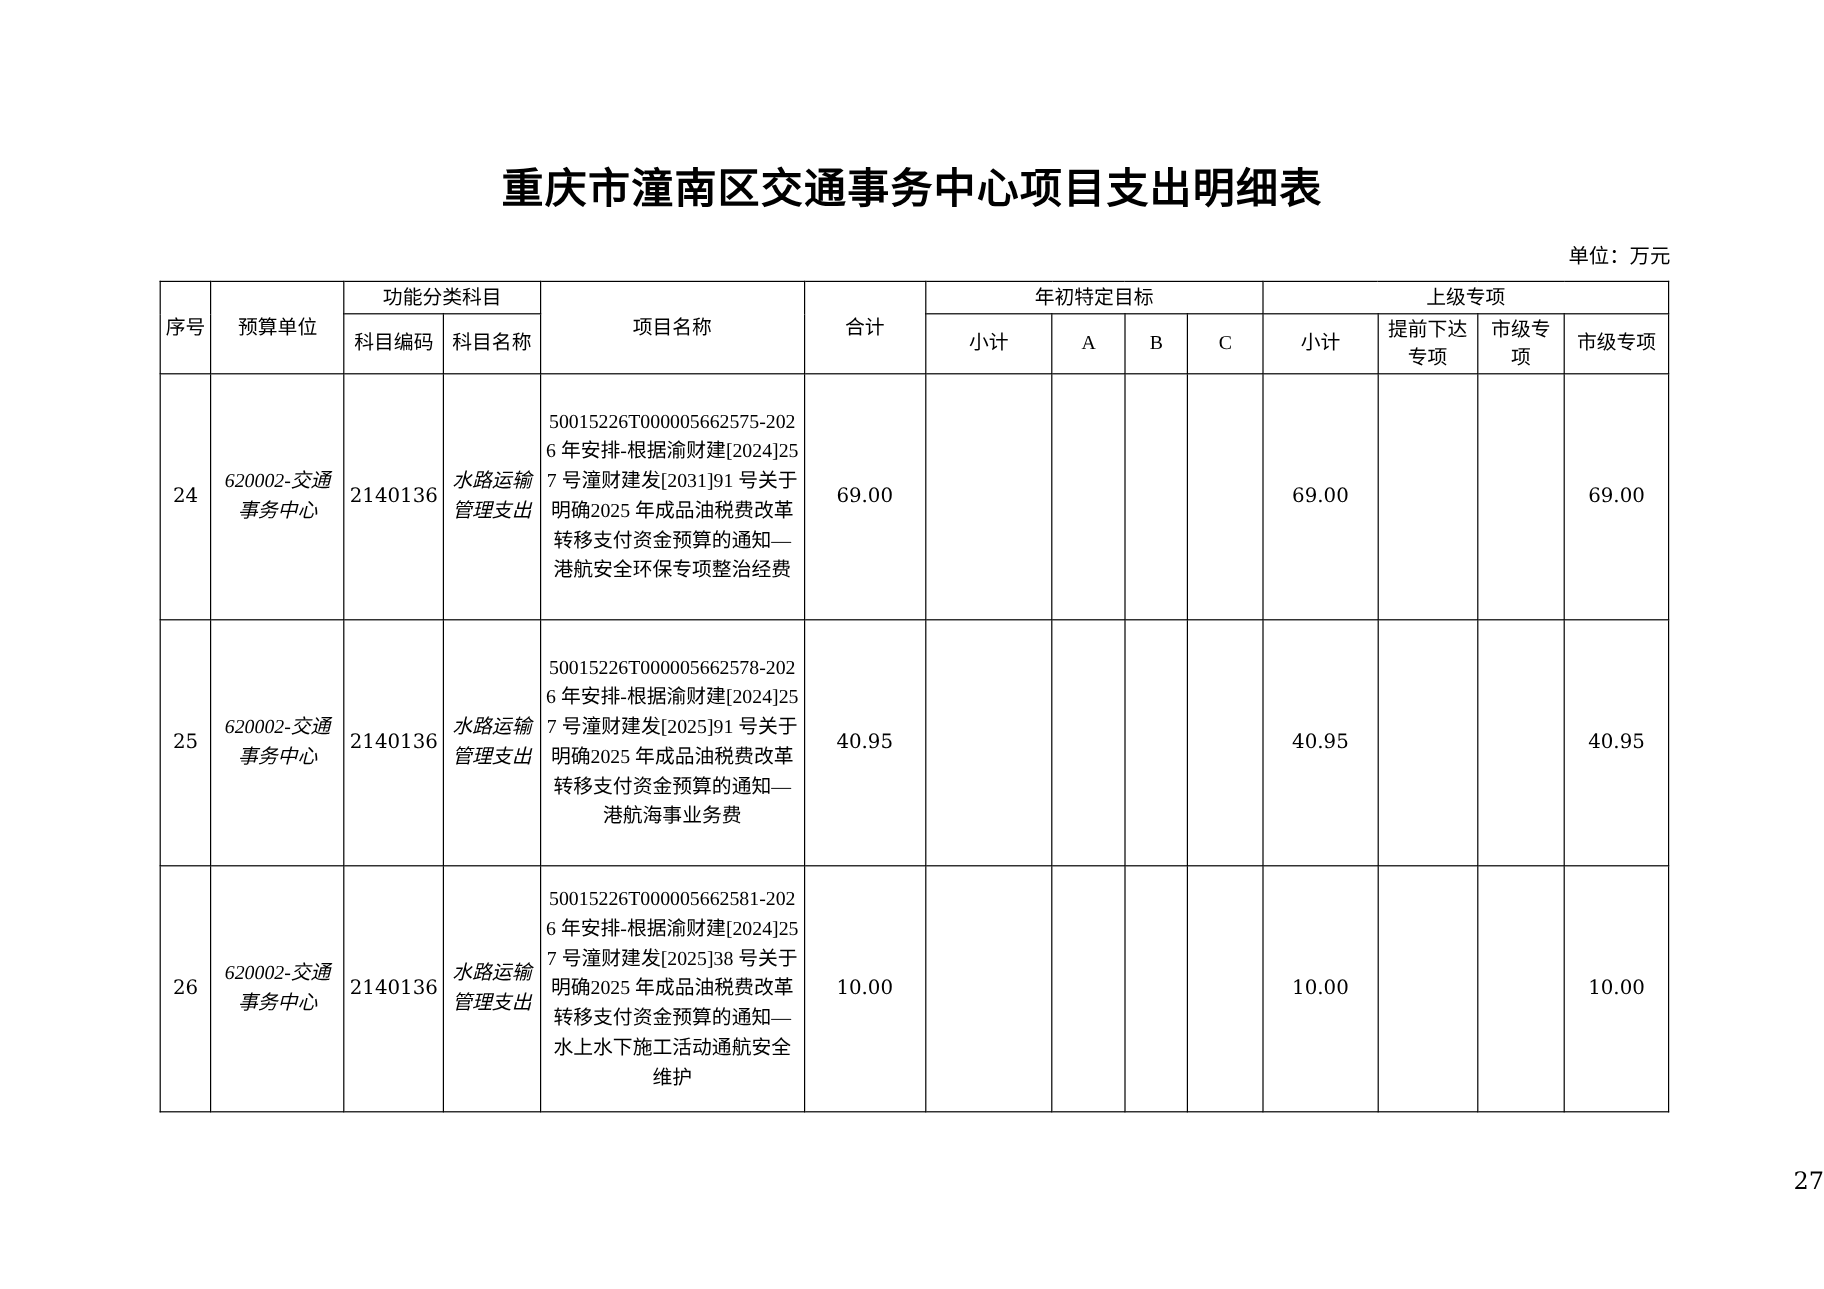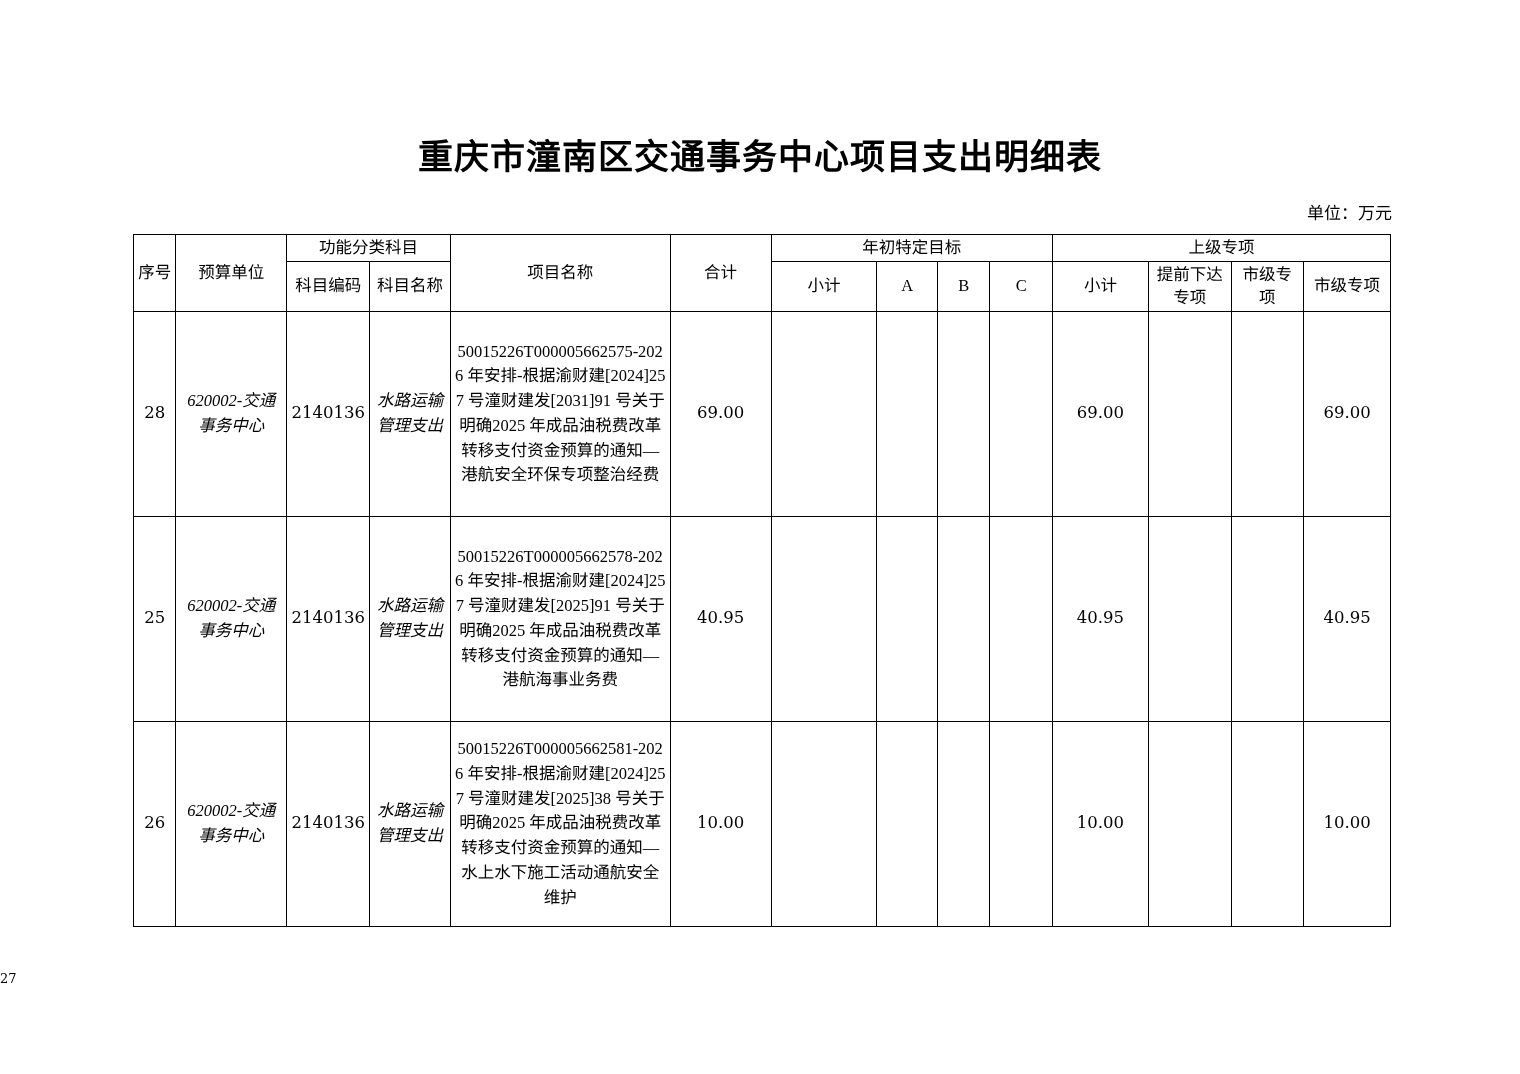--- a/index.html
+++ b/index.html
@@ -90,25 +90,25 @@
   .unit-cell, .subname-cell {
     line-height: 1.65;
     font-style: italic;
   }
   .num {
     font-family: "DejaVu Serif", "Liberation Serif", serif;
     font-size: 17px;
   }
   .page-number {
     position: absolute;
-    bottom: 88px;
+    bottom: 78px;
     left: 0;
     width: 100%;
-    text-align: left;
-    font-size: 13px;
+    text-align: right;
+    font-size: 20px;
     font-family: "DejaVu Serif", "Liberation Serif", serif;
   }
   .hdr-two-line { line-height: 1.3; }
 </style>
 </head>
 <body>
 
 <div class="page">
 
   <h1 class="doc-title">重庆市潼南区交通事务中心项目支出明细表</h1>
@@ -153,21 +153,21 @@
           <th>B</th>
           <th>C</th>
           <th>小计</th>
           <th>提前下达专项</th>
           <th>市级专项</th>
           <th>市级专项</th>
         </tr>
       </thead>
       <tbody>
         <tr class="body-row">
-          <td class="num">28</td>
+          <td class="num">24</td>
           <td class="unit-cell">620002-交通事务中心</td>
           <td class="num">2140136</td>
           <td class="subname-cell">水路运输管理支出</td>
           <td class="proj-text">50015226T000005662575-2026 年安排-根据渝财建[2024]257 号潼财建发[2031]91 号关于明确2025 年成品油税费改革转移支付资金预算的通知—港航安全环保专项整治经费</td>
           <td class="num">69.00</td>
           <td class="num"></td>
           <td class="num"></td>
           <td class="num"></td>
           <td class="num"></td>
           <td class="num">69.00</td>

